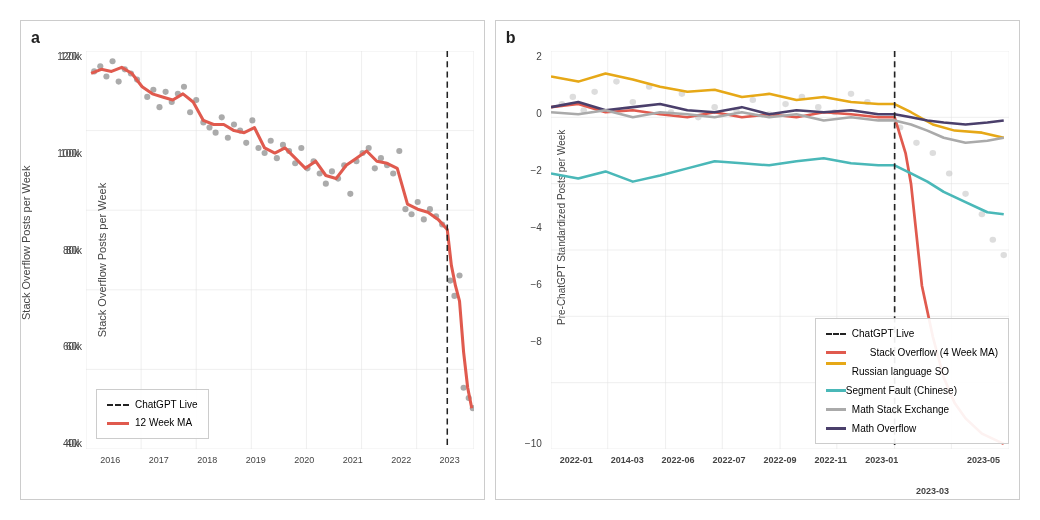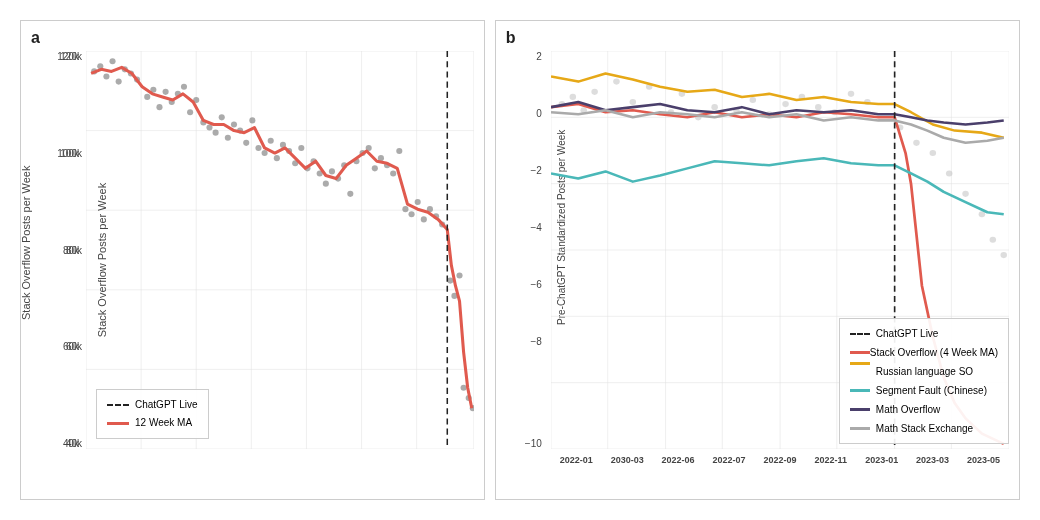--- a/index.html
+++ b/index.html
@@ -215,20 +215,30 @@
           185,100 195,95 205,105 215,115 225,108 235,122
           245,125 255,112 265,105 275,98 285,108 295,110
           305,115 315,150 325,155 335,158 345,165 354,175
           358,210 362,230 366,245 370,295 374,330 378,350
         " fill="none" stroke="#e05a4e" stroke-width="3" stroke-linejoin="round"></polyline>
 
         <line x1="354" y1="0" x2="354" y2="390" stroke="#222" stroke-width="1.5" stroke-dasharray="6,4"></line>
       </svg>
     </div>
 
+    <div class="x-axis-labels">
+      <span class="x-label">2016</span>
+      <span class="x-label">2017</span>
+      <span class="x-label">2018</span>
+      <span class="x-label">2019</span>
+      <span class="x-label">2020</span>
+      <span class="x-label">2021</span>
+      <span class="x-label">2022</span>
+      <span class="x-label">2023</span>
+    </div>
 
     <div class="legend" style="bottom:60px; left:75px;">
       <div class="legend-item">
         <span style="width:22px;display:inline-block;border-top:2px dashed #222;"></span>
         <span>ChatGPT Live</span>
       </div>
       <div class="legend-item">
         <span style="width:22px;display:inline-block;border-top:3px solid #e05a4e;"></span>
         <span>12 Week MA</span>
       </div>
@@ -339,53 +349,53 @@
           0,60 25,62 50,58 75,65 100,60 125,62 150,65 175,60 200,65 225,62 250,68 275,65 300,68
           315,68 330,72 345,78 360,85 380,90 400,88 415,85
         " fill="none" stroke="#aaaaaa" stroke-width="2.5" stroke-linejoin="round"></polyline>
 
         <line x1="315" y1="0" x2="315" y2="390" stroke="#222" stroke-width="1.5" stroke-dasharray="6,4"></line>
       </svg>
     </div>
 
     <div style="position:absolute;bottom:0;left:55px;right:10px;height:48px;display:flex;align-items:flex-start;padding-top:4px;font-weight:bold;">
       <span style="font-size:9px;color:#444;flex:1;text-align:center;">2022-01</span>
-      <span style="font-size:9px;color:#444;flex:1;text-align:center;">2030-03</span>
+      <span style="font-size:9px;color:#444;flex:1;text-align:center;">2014-03</span>
       <span style="font-size:9px;color:#444;flex:1;text-align:center;">2022-06</span>
       <span style="font-size:9px;color:#444;flex:1;text-align:center;">2022-07</span>
       <span style="font-size:9px;color:#444;flex:1;text-align:center;">2022-09</span>
       <span style="font-size:9px;color:#444;flex:1;text-align:center;">2022-11</span>
       <span style="font-size:9px;color:#444;flex:1;text-align:center;">2023-01</span>
-      <span style="font-size:9px;color:#444;flex:1;text-align:center;">2023-03</span>
+      <span style="font-size:9px;color:#444;flex:1;text-align:center;margin-top:31px;">2023-03</span>
       <span style="font-size:9px;color:#444;flex:1;text-align:center;">2023-05</span>
     </div>
 
     <div style="position:absolute;bottom:55px;right:10px;background:rgba(255,255,255,0.92);border:1px solid #ccc;padding:5px 10px;font-size:10px;line-height:1.9;">
       <div style="display:flex;align-items:center;gap:6px;">
         <span style="width:20px;display:inline-block;border-top:2px dashed #222;"></span>
         <span>ChatGPT Live</span>
       </div>
-      <div style="display:flex;align-items:center;gap:0;">
+      <div style="display:flex;align-items:center;gap:24px;">
         <span style="width:20px;display:inline-block;border-top:3px solid #e05a4e;"></span>
         <span>Stack Overflow (4 Week MA)</span>
       </div>
       <div style="display:flex;align-items:flex-start;gap:6px;">
         <span style="width:20px;display:inline-block;border-top:3px solid #e6a817;"></span>
         <span>Russian language SO</span>
       </div>
-      <div style="display:flex;align-items:center;gap:6px;">
+      <div style="display:flex;align-items:center;">
         <span style="width:20px;display:inline-block;border-top:3px solid #4ab8b8;"></span>
         <span>Segment Fault (Chinese)</span>
+      </div>
+      <div style="display:flex;align-items:center;gap:6px;">
+        <span style="width:20px;display:inline-block;border-top:3px solid #aaaaaa;"></span>
+        <span>Math Stack Exchange</span>
       </div>
       <div style="display:flex;align-items:center;gap:6px;">
         <span style="width:20px;display:inline-block;border-top:3px solid #4a3f6b;"></span>
         <span>Math Overflow</span>
       </div>
-      <div style="display:flex;align-items:center;gap:6px;">
-        <span style="width:20px;display:inline-block;border-top:3px solid #aaaaaa;"></span>
-        <span>Math Stack Exchange</span>
-      </div>
     </div>
 
     <div style="position:absolute;top:50%;left:0px;transform:rotate(-90deg) translateX(-50%);transform-origin:left center;font-size:10px;color:#444;white-space:nowrap;left:4px;"></div>
   </div>
 
 </div>
 
 </body></html>

